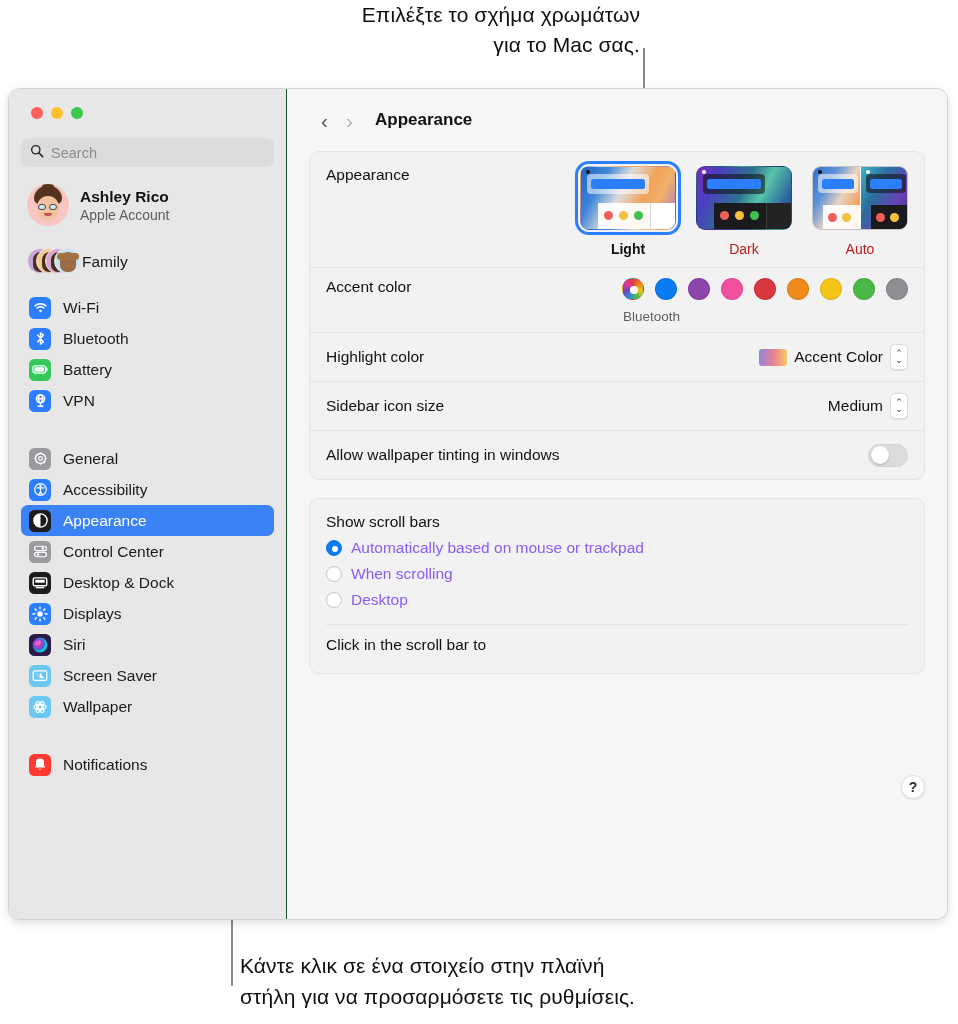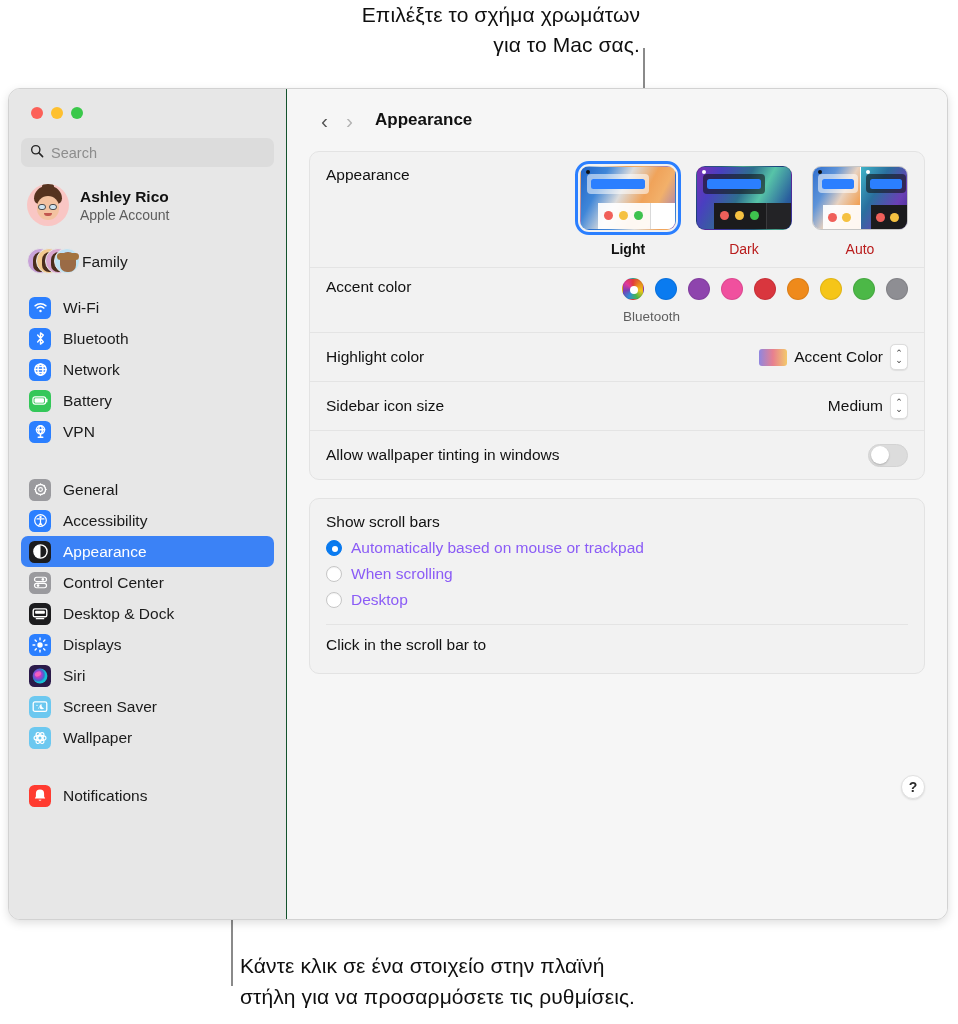--- a/index.html
+++ b/index.html
@@ -309,32 +309,20 @@
               </span>
               <span>Wi-Fi</span>
             </div>
             <div class="sb-item">
               <span class="sb-ico" style="background: rgb(43, 127, 255);">
                 <svg width="13" height="15" viewBox="0 0 12 16">
                   <path d="M3 4.3 9 11.6 6 14V2l3 2.4-6 7.3" fill="none" stroke="#fff" stroke-width="1.5" stroke-linejoin="round" stroke-linecap="round"></path>
                 </svg>
               </span>
               <span>Bluetooth</span>
-            </div>
-            <div class="sb-item">
-              <span class="sb-ico" style="background: rgb(43, 127, 255);">
-                <svg width="15" height="15" viewBox="0 0 16 16">
-                  <circle cx="8" cy="8" r="6" fill="none" stroke="#fff" stroke-width="1.6" stroke-linecap="round"></circle>
-                  <ellipse cx="8" cy="8" rx="2.6" ry="6" fill="none" stroke="#fff" stroke-width="1.6" stroke-linecap="round"></ellipse>
-                  <line x1="2" y1="8" x2="14" y2="8" fill="none" stroke="#fff" stroke-width="1.6" stroke-linecap="round"></line>
-                  <line x1="3" y1="4.8" x2="13" y2="4.8" fill="none" stroke="#fff" stroke-width="1.6" stroke-linecap="round"></line>
-                  <line x1="3" y1="11.2" x2="13" y2="11.2" fill="none" stroke="#fff" stroke-width="1.6" stroke-linecap="round"></line>
-                </svg>
-              </span>
-              <span>Network</span>
             </div>
             <div class="sb-item">
               <span class="sb-ico" style="background: rgb(52, 199, 89);">
                 <svg width="17" height="11" viewBox="0 0 18 11">
                   <rect x="1" y="1.6" width="13.4" height="7.8" rx="2.2" fill="none" stroke="#fff" stroke-width="1.3"></rect>
                   <rect x="2.6" y="3.1" width="10.2" height="4.8" rx="1.3" fill="#fff"></rect>
                   <path d="M15.6 4.2v2.6" stroke="#fff" stroke-width="1.5" stroke-linecap="round"></path>
                 </svg>
               </span>
               <span>Battery</span>

